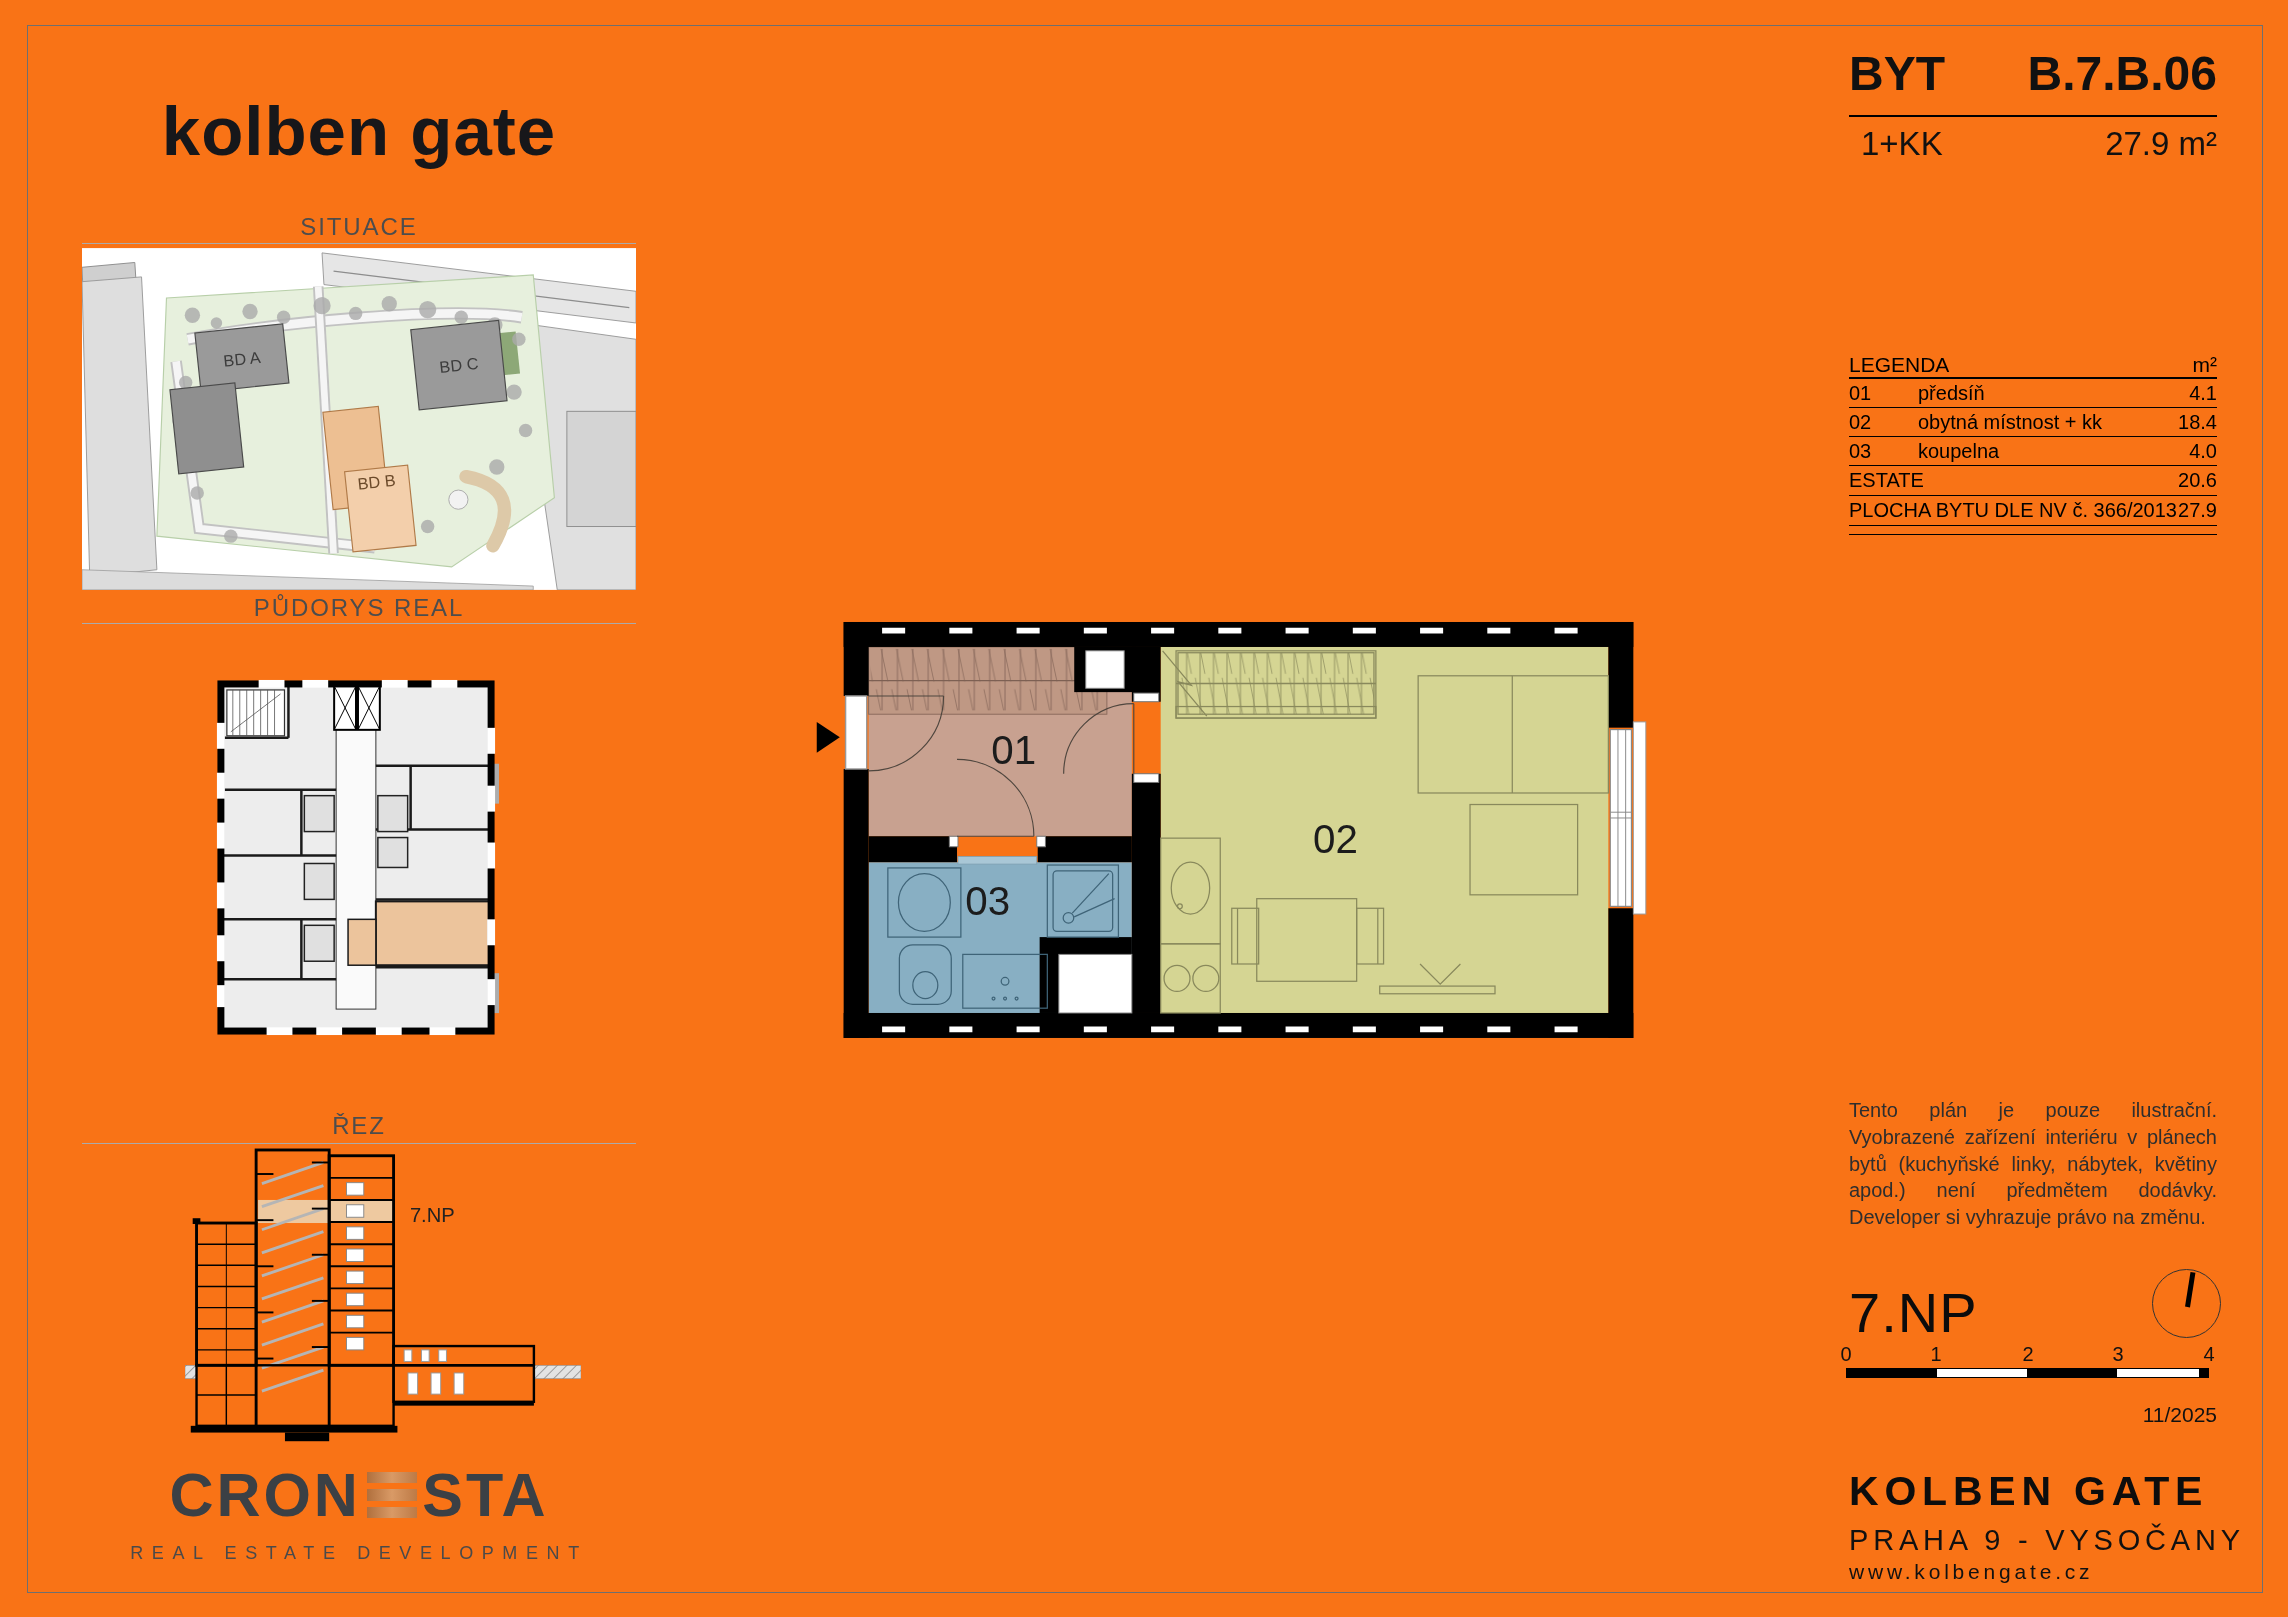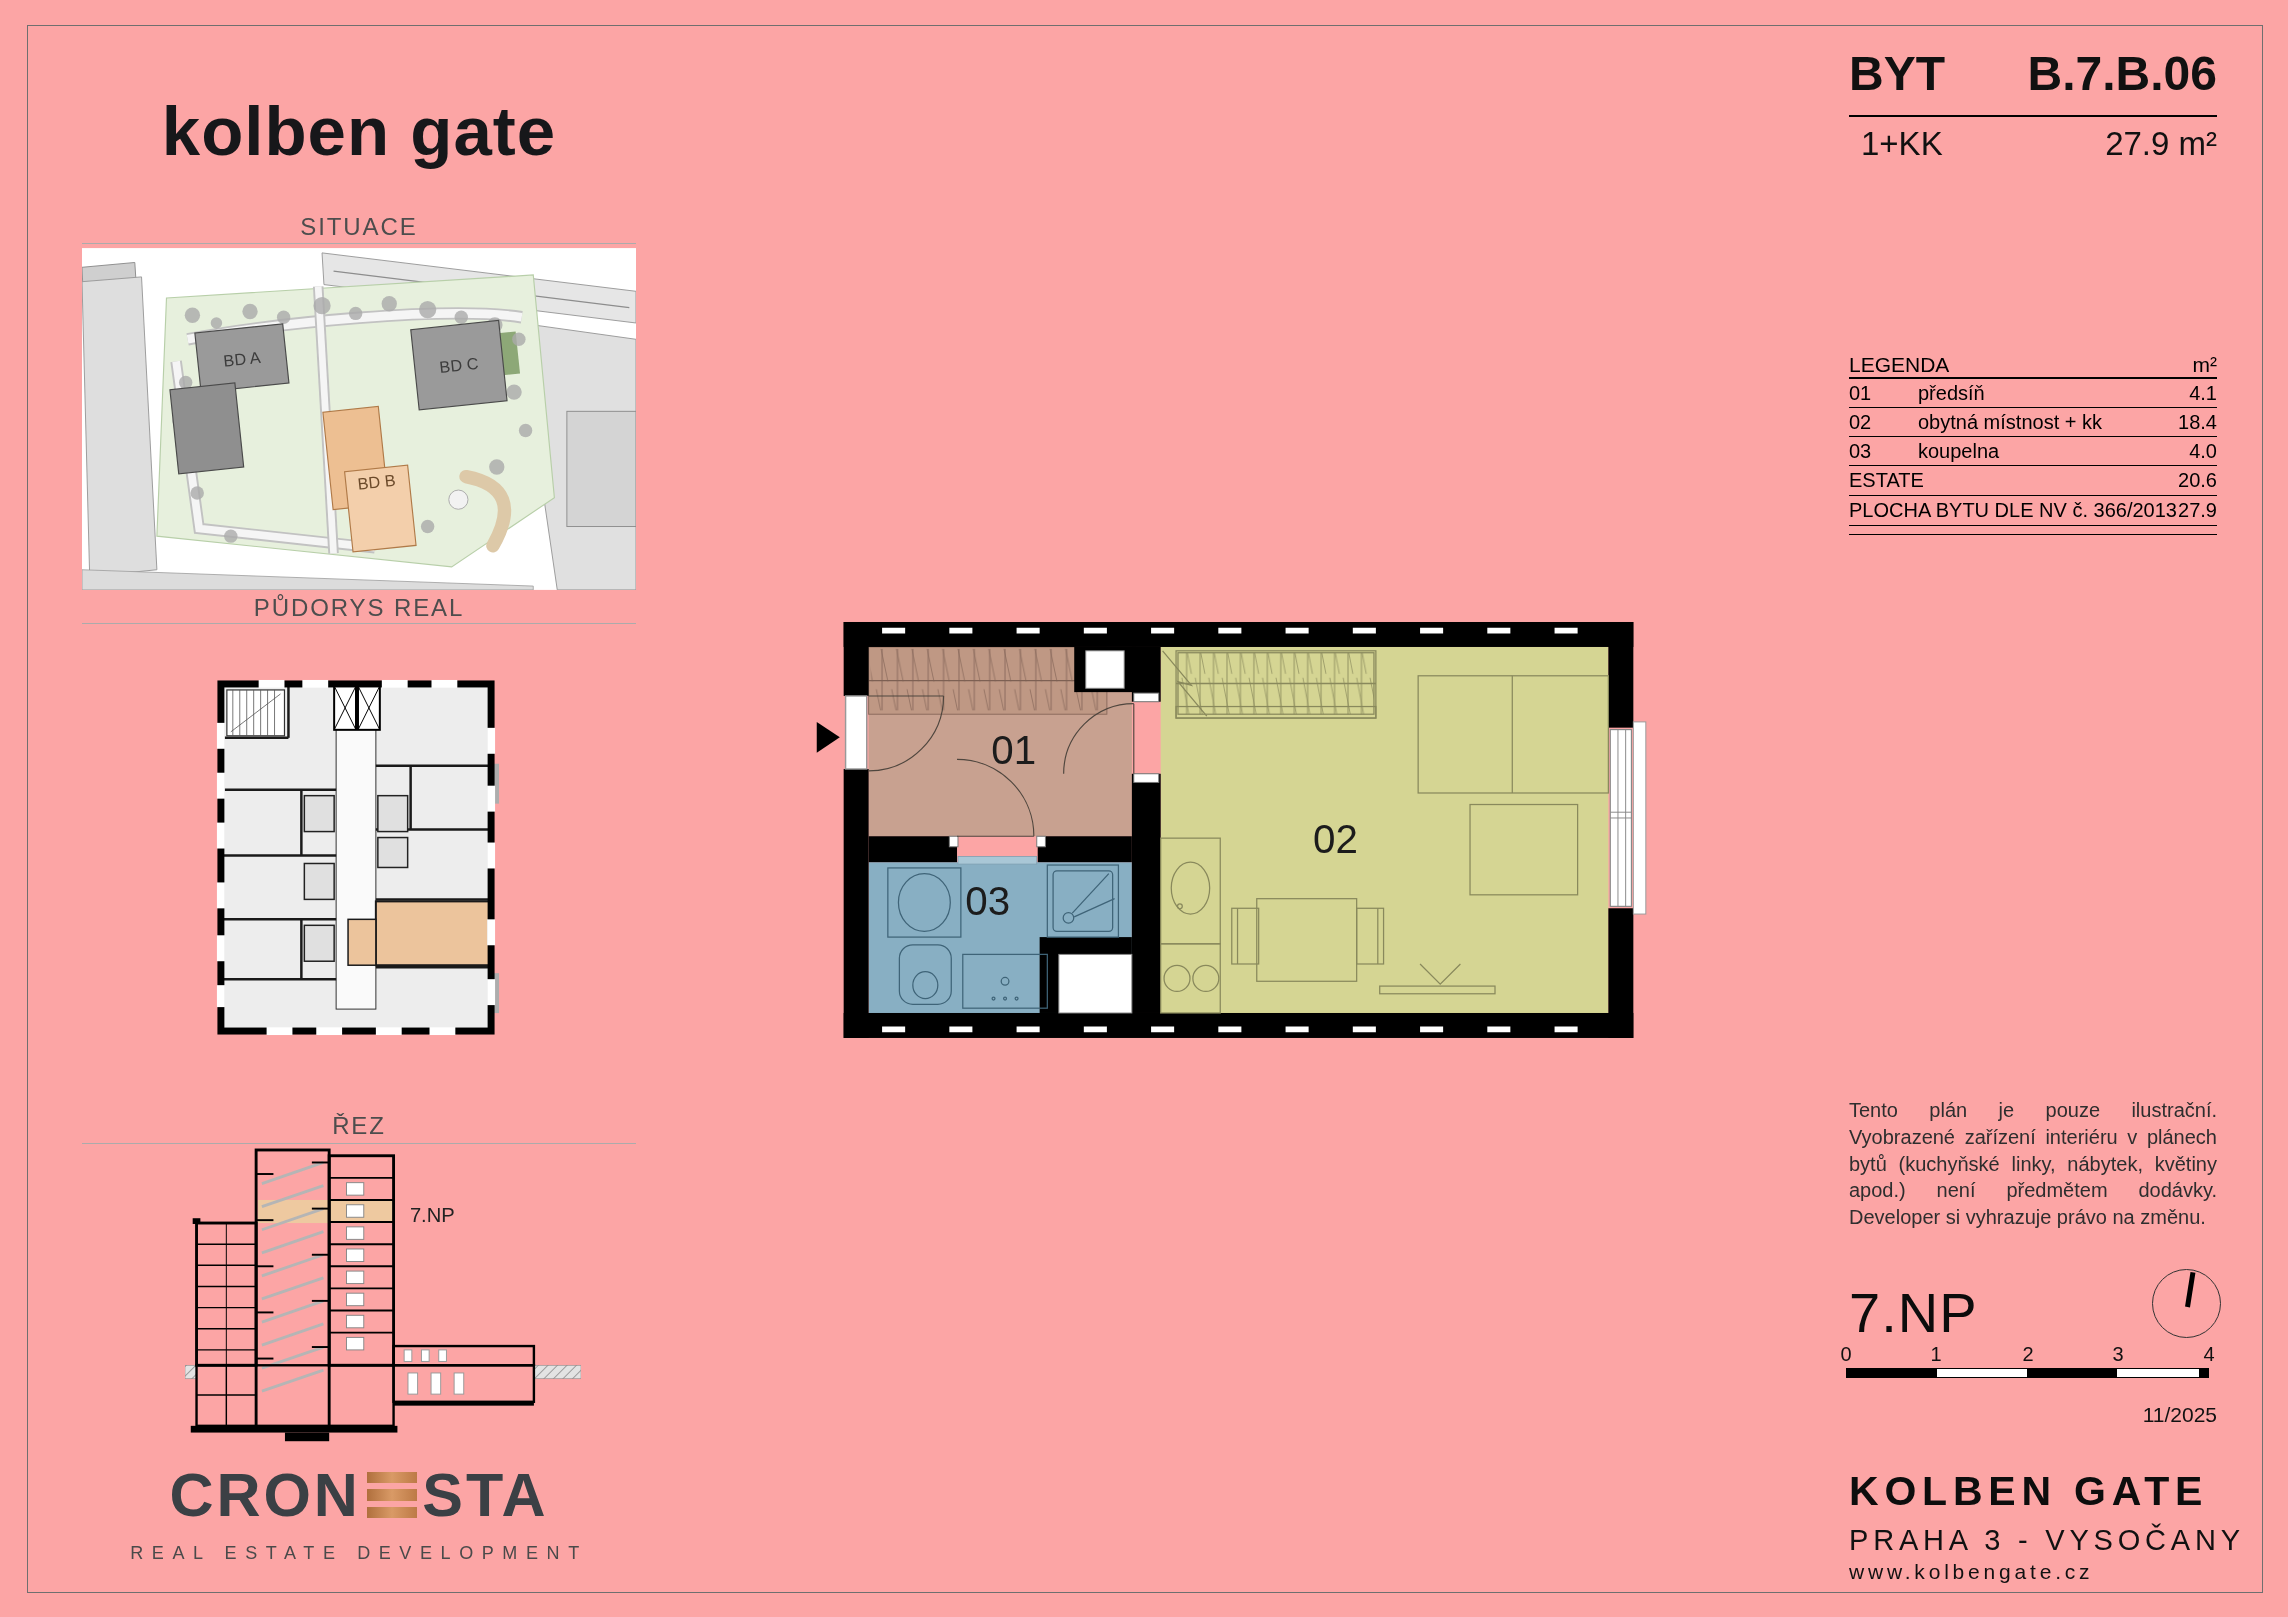--- a/index.html
+++ b/index.html
@@ -1,16 +1,16 @@
 <!DOCTYPE html>
 <html><head>
 <meta charset="utf-8">
 <style>
   html,body{margin:0;padding:0;background:#888;}
-  .sheet{position:relative;width:2288px;height:1618px;background:#fca5a5;overflow:hidden;
+  .sheet{position:relative;width:2288px;height:1618px;background:#f97316;overflow:hidden;
          font-family:"Liberation Sans",sans-serif;color:#111;}
   .sheet-border{position:absolute;left:27px;top:25px;width:2234px;height:1566px;
                 border:1.9px solid #6f6f6f;pointer-events:none;}
   .abs{position:absolute;}
   
   .logo{left:82px;top:92px;width:554px;text-align:center;font-size:69px;font-weight:bold;
         letter-spacing:1px;color:#17171a;}
   .sec-title{width:554px;left:82px;text-align:center;font-size:24px;color:#4d4d4d;letter-spacing:1.9px;}
   .sec-rule{width:554px;left:82px;height:1px;background:#ababab;}
   
@@ -495,17 +495,17 @@
       <div style="width:90px;background:#000;"></div>
       <div style="width:83px;background:#fff;"></div>
       <div style="width:8.6px;background:#000;"></div>
     </div>
   </div>
 
   <div class="abs rcol date" style="top:1403px;">11/2025</div>
 
   <div class="abs rcol" style="top:1468px;">
     <div class="foot-brand">KOLBEN GATE</div>
-    <div class="foot-loc">PRAHA 3 - VYSOČANY</div>
+    <div class="foot-loc">PRAHA 9 - VYSOČANY</div>
     <div class="foot-web">www.kolbengate.cz</div>
   </div>
 </div>
 
 
 </body></html>

